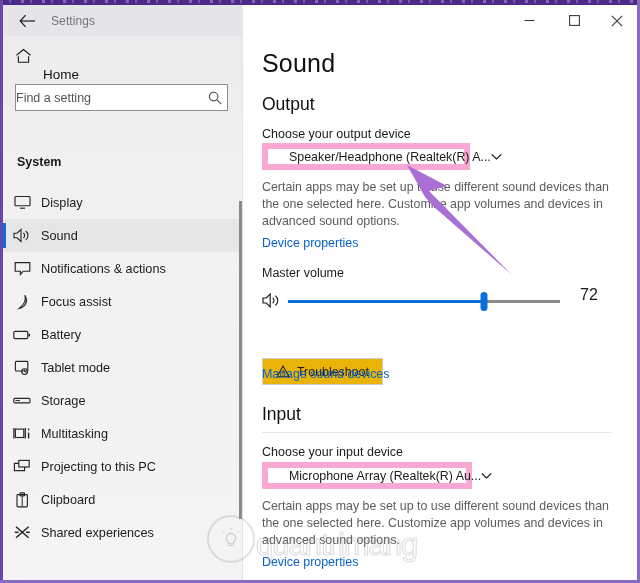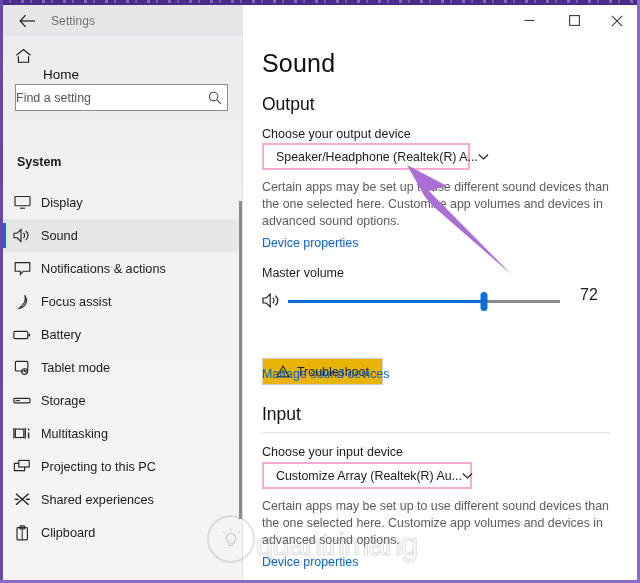--- a/index.html
+++ b/index.html
@@ -163,23 +163,23 @@
     font-size: 17.5px; color: #111; font-weight: normal;
   }
   .sub-label {
     position: absolute; left: 19px;
     font-size: 12.5px; color: #1b1b1b;
   }
   .combo {
     position: absolute; left: 19px;
     height: 27px;
     background: #ffffff;
-    border: 2px solid #f9a8d4;
+    border: 6px solid #f9a8d4;
     display: flex; align-items: center;
-    padding: 0 6px 0 12px;
+    padding: 0 6px 0 21px;
   }
   .combo .ctext {
     font-size: 12.4px; color: #1b1b1b; white-space: nowrap;
     flex: 1;
   }
   .combo .carat { width: 18px; display:flex; align-items:center; justify-content:center; }
   .para {
     position: absolute; left: 19px; width: 348px;
     font-size: 12.4px; color: #5c5c5c; line-height: 17px;
   }
@@ -435,40 +435,40 @@
               <rect x="5.8" y="1.4" width="10.4" height="6.6" fill="none" stroke="#262626" stroke-width="1.15"></rect>
               <path d="M5.8 4.4 L1.4 4.4 L1.4 11.6 L11.6 11.6 L11.6 8" fill="none" stroke="#262626" stroke-width="1.15"></path>
             </svg>
           </span>
           <span class="nlabel">Projecting to this PC</span>
         </div>
 
         <div class="navitem">
 
           <span class="nico">
+            <svg width="15" height="16" viewBox="0 0 15 16">
+              <rect x="2" y="2.6" width="10.4" height="12.2" rx="0.9" fill="none" stroke="#262626" stroke-width="1.15"></rect>
+              <rect x="5" y="0.9" width="4.5" height="3" rx="0.6" fill="none" stroke="#262626" stroke-width="1.15"></rect>
+              <line x1="7.2" y1="4.4" x2="7.2" y2="14.6" stroke="#262626" stroke-width="1"></line>
+            </svg>
+          </span>
+          <span class="nlabel">Clipboard</span>
+        </div>
+
+        <div class="navitem">
+
+          <span class="nico">
             <svg width="17" height="15" viewBox="0 0 17 15">
               <line x1="2" y1="1.8" x2="14.6" y2="12.8" stroke="#262626" stroke-width="1.5"></line>
               <line x1="14.6" y1="1.8" x2="2" y2="12.8" stroke="#262626" stroke-width="1.5"></line>
               <line x1="0.8" y1="7.3" x2="4.6" y2="7.3" stroke="#262626" stroke-width="1.5"></line>
               <line x1="12" y1="7.3" x2="15.8" y2="7.3" stroke="#262626" stroke-width="1.5"></line>
             </svg>
           </span>
           <span class="nlabel">Shared experiences</span>
-        </div>
-
-        <div class="navitem">
-
-          <span class="nico">
-            <svg width="15" height="16" viewBox="0 0 15 16">
-              <rect x="2" y="2.6" width="10.4" height="12.2" rx="0.9" fill="none" stroke="#262626" stroke-width="1.15"></rect>
-              <rect x="5" y="0.9" width="4.5" height="3" rx="0.6" fill="none" stroke="#262626" stroke-width="1.15"></rect>
-              <line x1="7.2" y1="4.4" x2="7.2" y2="14.6" stroke="#262626" stroke-width="1"></line>
-            </svg>
-          </span>
-          <span class="nlabel">Clipboard</span>
         </div>
 
       </div>
 
       <div class="sb-track"></div>
     </div>
     <div class="sb-edge"></div>
 
     <div class="content">
 
@@ -521,21 +521,21 @@
 
       <a class="link" style="top:331px;" href="#">Manage sound devices</a>
 
       <div class="divider"></div>
 
       <div class="sect-h" style="top:368px;">Input</div>
 
       <div class="sub-label" style="top:409px;">Choose your input device</div>
 
       <div class="combo" style="top:426px; width:210px;">
-        <span class="ctext">Customize Array (Realtek(R) Au...</span>
+        <span class="ctext">Microphone Array (Realtek(R) Au...</span>
         <span class="carat">
           <svg width="11" height="8" viewBox="0 0 11 8">
               <path d="M0.8 1.5 L5.5 6 L10.2 1.5" fill="none" stroke="#1b1b1b" stroke-width="1.05"></path>
             </svg>
         </span>
       </div>
 
       <div class="para" style="top:462px;">Certain apps may be set up to use different sound devices than the one selected here. Customize app volumes and devices in advanced sound options.</div>
 
       <a class="link" style="top:519px;" href="#">Device properties</a>

